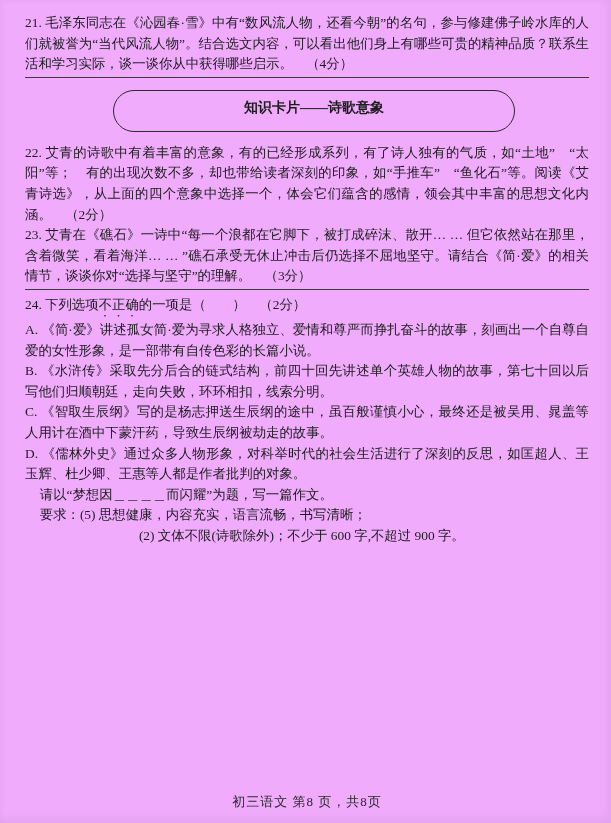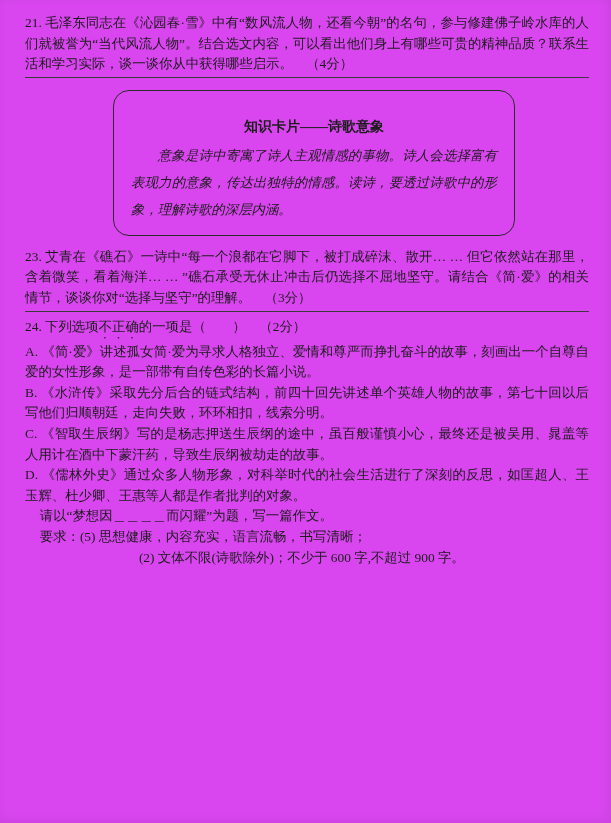--- a/index.html
+++ b/index.html
@@ -1,44 +1,44 @@
 <!DOCTYPE html>
 <html><head>
 <meta charset="utf-8">
 <style>
   html,body { margin:0; padding:0; background:#e9e9e7; }
   .page {
     position:relative;
     width:611px; height:823px;
     margin:0 auto;
-    background:#d946ef;
+    background:#f0abfc;
     box-shadow: inset -4px -4px 10px rgba(0,0,0,0.05), inset 2px 2px 6px rgba(0,0,0,0.02);
     box-sizing:border-box;
     padding:13px 22px 10px 25px;
     font-family:"Liberation Serif","DejaVu Serif",serif;
     font-size:13.4px;
     line-height:20.6px;
     color:#1c1c1c;
     display:flex;
     flex-direction:column;
     overflow:hidden;
   }
   p.para { margin:0; text-align:justify; text-justify:inter-ideograph; }
   .mb-gap  { margin-bottom:9px; }
   hr.rule {
     border:none; border-top:1.3px solid #3a3a3a;
     margin:2px 0 5px 0; width:100%;
   }
   .card {
     border:1.6px solid #2c2c2c;
-    border-radius:16px;
+    border-radius:26px;
     width:402px;
     box-sizing:border-box;
     margin:7px 0 11px 88px;
-    padding:25px 17px 12px 17px;
+    padding:6px 17px 12px 17px;
   }
   .card-title { text-align:center; font-weight:bold; font-size:14px; line-height:22px; }
   .card-body  {
     margin:4px 0 0 0;
     font-style:italic;
     text-indent:2em;
     line-height:27px;
     text-align:justify;
   }
   .q23-block { margin-top:23px; }
@@ -67,23 +67,23 @@
 
 <div class="page">
 
   <p class="para mb-gap">21. 毛泽东同志在《沁园春·雪》中有“数风流人物，还看今朝”的名句，参与修建佛子岭水库的人们就被誉为“当代风流人物”。结合选文内容，可以看出他们身上有哪些可贵的精神品质？联系生活和学习实际，谈一谈你从中获得哪些启示。　（4分）</p>
 
   <hr class="rule">
 
 
   <div class="card">
     <div class="card-title">知识卡片——诗歌意象</div>
-    <p class="card-body">意象是诗中寄寓了诗人主观情感的事物。诗人会选择富有表现力的意象，传达出独特的情感。读诗，要透过诗歌中的形象，理解诗歌的深层内涵。</p>
   </div>
 
+  <p class="para">22. 艾青的诗歌中有着丰富的意象，有的已经形成系列，有了诗人独有的气质，如“土地”　“太阳”等；　有的出现次数不多，却也带给读者深刻的印象，如“手推车”　“鱼化石”等。阅读《艾青诗选》，从上面的四个意象中选择一个，体会它们蕴含的感情，领会其中丰富的思想文化内涵。　（2分）</p>
 
   <p class="para q23-block">23. 艾青在《礁石》一诗中“每一个浪都在它脚下，被打成碎沫、散开… … 但它依然站在那里，含着微笑，看着海洋… … ”礁石承受无休止冲击后仍选择不屈地坚守。请结合《简·爱》的相关情节，谈谈你对“选择与坚守”的理解。　（3分）</p>
 
   <hr class="rule hr2">
 
   <p class="para"><span>24. 下列选项</span><span class="emph">不正确</span><span>的一项是（　　）　（2分）</span></p>
 
   <p class="para">A. 《简·爱》讲述孤女简·爱为寻求人格独立、爱情和尊严而挣扎奋斗的故事，刻画出一个自尊自爱的女性形象，是一部带有自传色彩的长篇小说。</p>
   <p class="para">B. 《水浒传》采取先分后合的链式结构，前四十回先讲述单个英雄人物的故事，第七十回以后写他们归顺朝廷，走向失败，环环相扣，线索分明。</p>
   <p class="para">C. 《智取生辰纲》写的是杨志押送生辰纲的途中，虽百般谨慎小心，最终还是被吴用、晁盖等人用计在酒中下蒙汗药，导致生辰纲被劫走的故事。</p>
@@ -91,14 +91,15 @@
 
 
 
 
   <p class="para indent1 mt6">请以“梦想因＿＿＿＿而闪耀”为题，写一篇作文。</p>
 
   <p class="para indent1 mt11">要求：(5) 思想健康，内容充实，语言流畅，书写清晰；</p>
 
   <p class="para req2 mt11">(2) 文体不限(诗歌除外)；不少于 600 字,不超过 900 字。</p>
 
+  <div class="footer">初三语文 第8 页，共8页</div>
 
 </div>
 
 </body></html>

